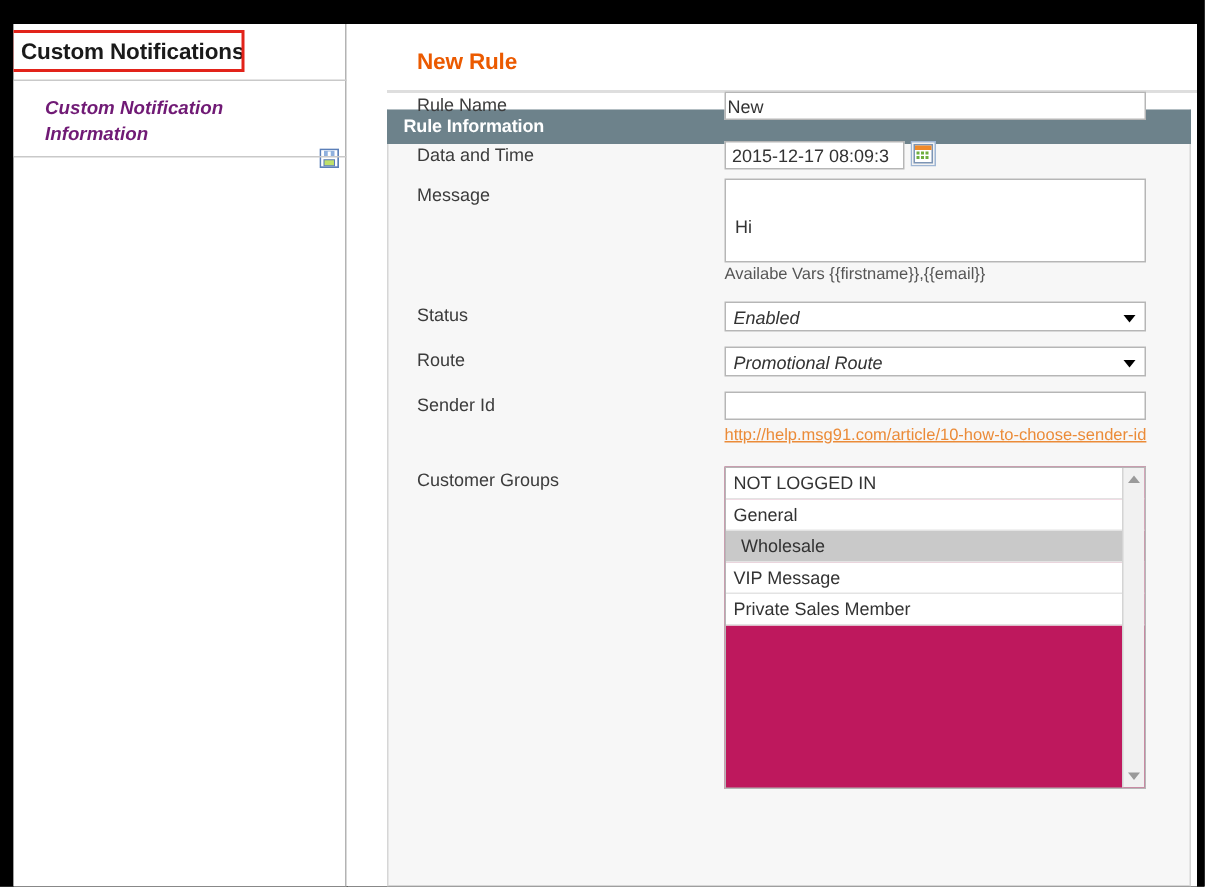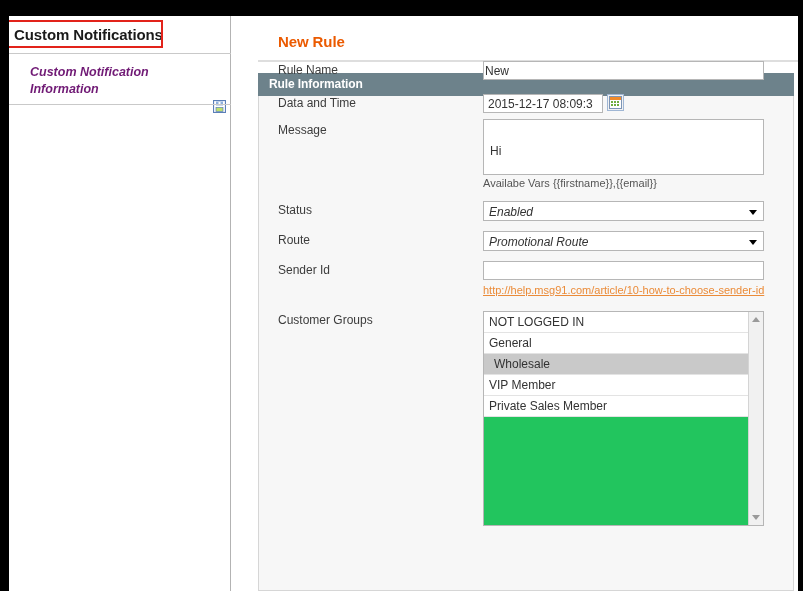--- a/index.html
+++ b/index.html
@@ -222,21 +222,21 @@
     left: 375px; top: 78px;
     width: 17px; height: 17px;
     cursor: pointer;
   }
 
   
   #groups-box {
     position: absolute;
     left: 251px; top: 295px;
     width: 281px; height: 215px;
-    background: #22c55e;
+    background: #be185d;
     border: 1px solid #b6b6b6;
     overflow: hidden;
   }
   .group-opt {
     position: relative;
     height: 21px;
     line-height: 21px;
     padding-left: 5px;
     font-size: 12px;
     color: #333333;
@@ -353,21 +353,21 @@
       <div class="f-label" style="left:46px; top:247px;">Sender Id</div>
       <input class="f-input" style="left: 251px; top: 245px; width: 281px; height: 19px;" value="">
       <div class="f-link" style="left:251px; top:268px;">http://help.msg91.com/article/10-how-to-choose-sender-id</div>
 
       <div class="f-label" style="left:46px; top:297px;">Customer Groups</div>
       <div id="groups-box">
         <div id="groups-list">
             <div class="group-opt">NOT LOGGED IN</div>
             <div class="group-opt">General</div>
             <div class="group-opt selected">Wholesale</div>
-            <div class="group-opt">VIP Member</div>
+            <div class="group-opt">VIP Message</div>
             <div class="group-opt">Private Sales Member</div>
           </div>
         <div id="groups-scrollbar">
           <div class="sb-arrow" id="sb-up"></div>
           <div class="sb-arrow" id="sb-down"></div>
         </div>
       </div>
 
     </div>
   </div>

